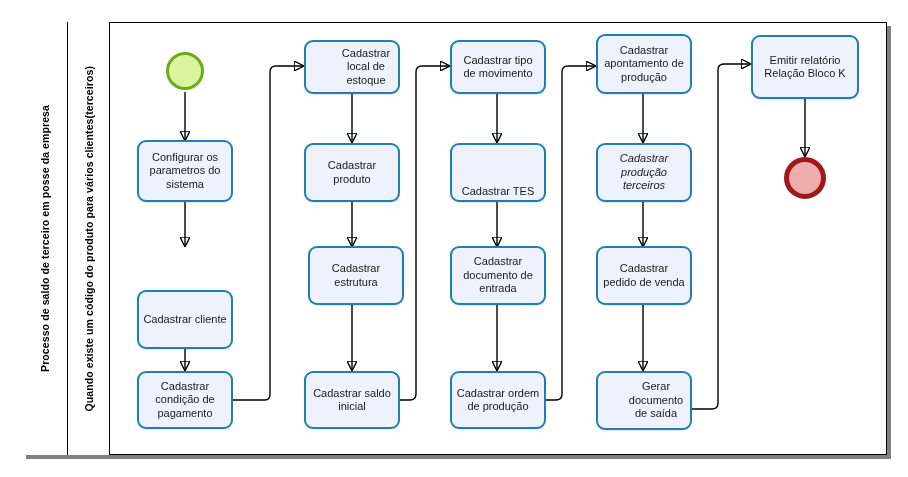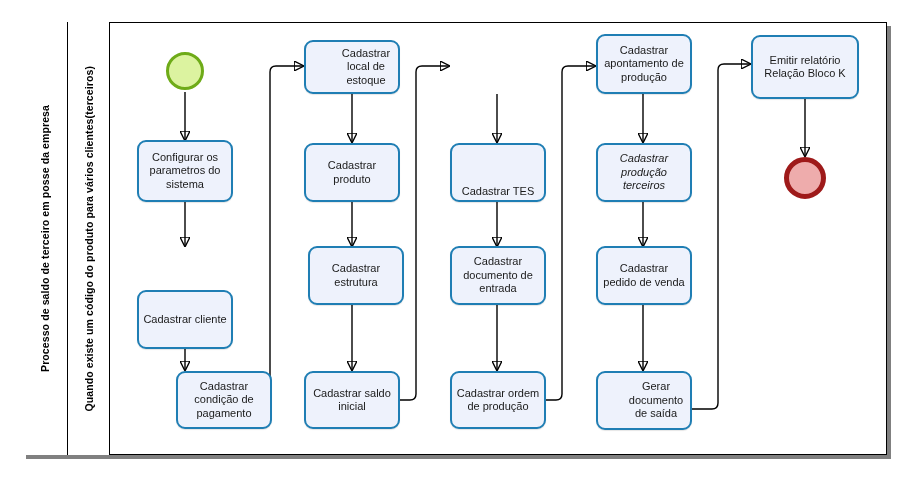--- a/index.html
+++ b/index.html
@@ -174,37 +174,40 @@
   </svg>
 
   <div class="event event-start" style="left:166px; top:52px; width:38px; height:38px;"></div>
 
   <div class="task" style="left:137px; top:140px; width:96px; height:62px;">
     <span>Configurar os parametros do sistema</span>
   </div>
   <div class="task" style="left:137px; top:246px; width:96px; height:59px;margin-top:44px;">
     <span>Cadastrar cliente</span>
   </div>
-  <div class="task" style="left:137px; top:371px; width:96px; height:58px;margin-left:39px;">
+  <div class="task" style="left:137px; top:371px; width:96px; height:58px;">
     <span>Cadastrar condição de pagamento</span>
   </div>
 
   <div class="task" style="left:304px; top:40px; width:96px; height:54px;padding-left:32px;">
     <span>Cadastrar local de estoque</span>
   </div>
   <div class="task" style="left:304px; top:143px; width:96px; height:59px;">
     <span>Cadastrar produto</span>
   </div>
   <div class="task" style="left:308px; top:246px; width:96px; height:59px;justify-content:center;">
     <span>Cadastrar estrutura</span>
   </div>
   <div class="task" style="left:304px; top:371px; width:96px; height:58px;">
     <span>Cadastrar saldo inicial</span>
   </div>
 
+  <div class="task" style="left:450px; top:40px; width:96px; height:54px;">
+    <span>Cadastrar tipo de movimento</span>
+  </div>
   <div class="task" style="left:450px; top:143px; width:96px; height:59px;align-items:flex-end;">
     <span>Cadastrar TES</span>
   </div>
   <div class="task" style="left:450px; top:246px; width:96px; height:59px;">
     <span>Cadastrar documento de entrada</span>
   </div>
   <div class="task" style="left:450px; top:371px; width:96px; height:58px;">
     <span>Cadastrar ordem de produção</span>
   </div>
 

